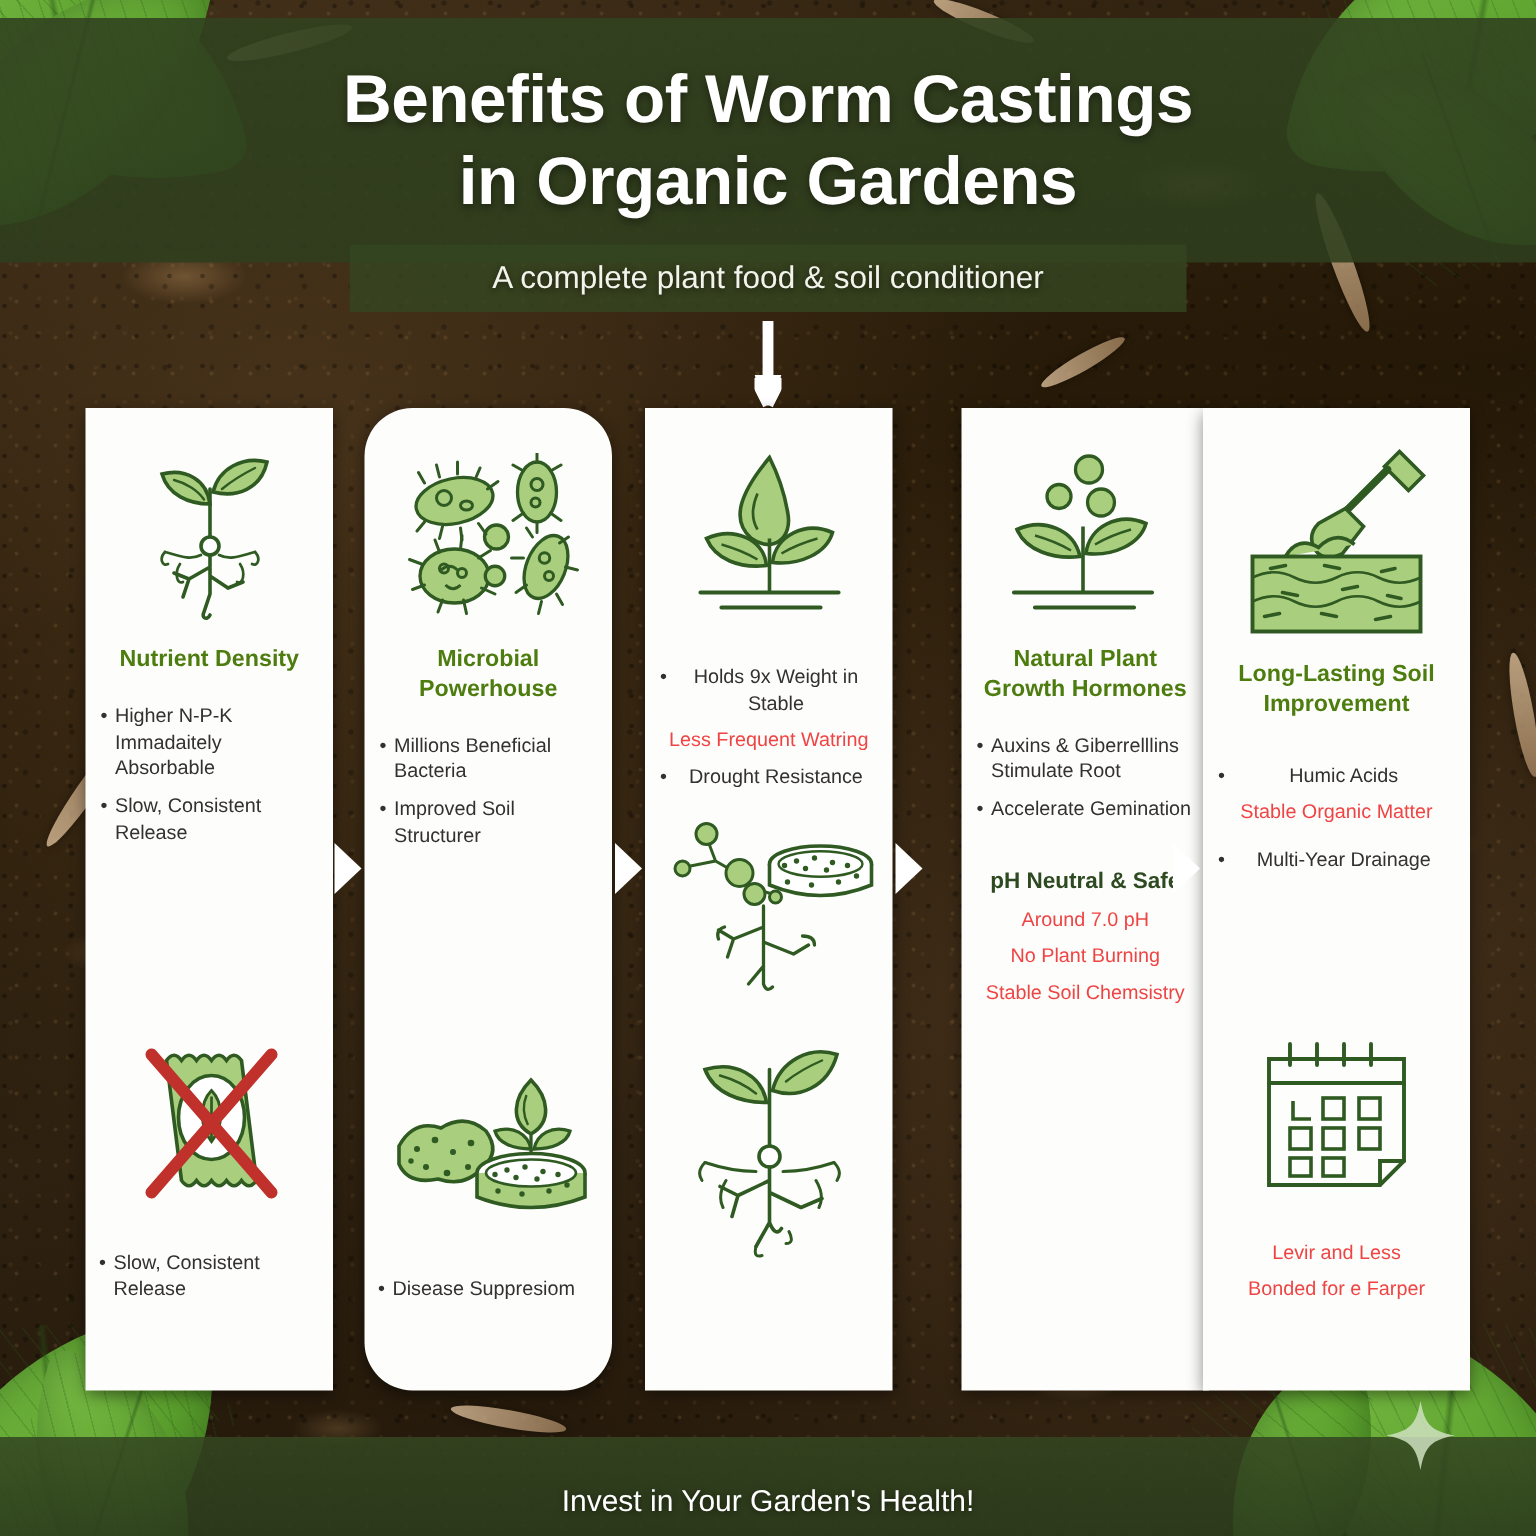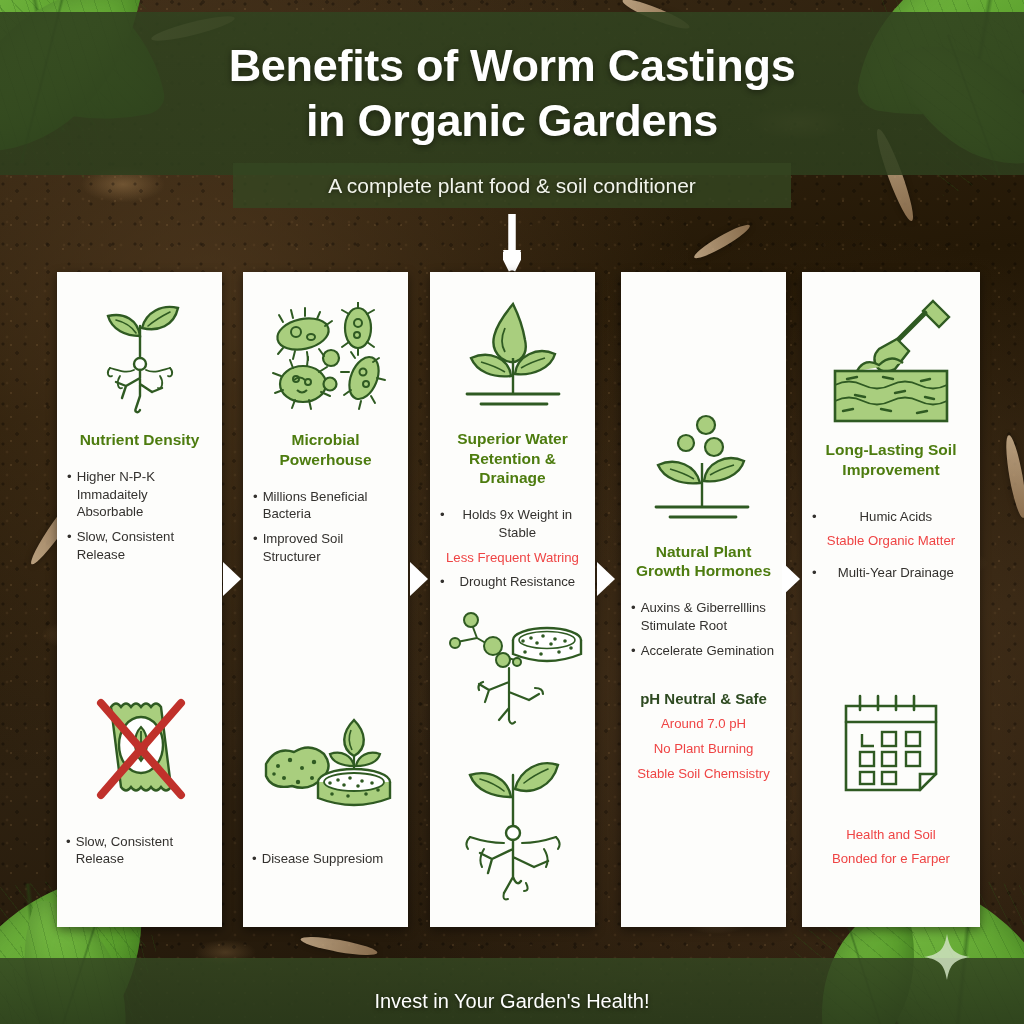--- a/index.html
+++ b/index.html
@@ -124,23 +124,23 @@
     height: 655px;
     background: #fdfdfb;
     box-shadow: 0 3px 10px rgba(0,0,0,.45);
     padding: 0 6px;
     box-sizing: border-box;
     display: flex;
     flex-direction: column;
     align-items: center;
   }
   .panel.p0 { left: 0; }
-  .panel.p1 { left: 186px; }
+  .panel.p1 { left: 186px; border-radius: 32px; }
   .panel.p2 { left: 373px; }
-  .panel.p3 { left: 564px; justify-content: center; }
+  .panel.p3 { left: 584px; }
   .panel.p4 { left: 745px; width: 178px; gap: 10px; }
 
   .icon-top {
     margin-top: 22px;
     height: 130px;
     display: flex;
     align-items: center;
     justify-content: center;
   }
   .panel-title {
@@ -401,21 +401,20 @@
         <svg width="120" height="120" viewBox="0 0 120 120">
           <path d="M60 6 C40 30 34 48 48 60 C62 70 76 60 72 42 C70 30 66 18 60 6 Z" fill="#a9ce7e" stroke="#2f5a22" stroke-width="2.4"></path>
           <path d="M52 30 q-6 14 0 24" stroke="#2f5a22" stroke-width="1.8" fill="none"></path>
           <path d="M60 60 L60 96" stroke="#2f5a22" stroke-width="2.4"></path>
           <path d="M58 78 C40 80 24 74 18 60 C36 52 56 60 58 78 Z" fill="#a9ce7e" stroke="#2f5a22" stroke-width="2.4"></path>
           <path d="M62 76 C80 78 98 70 102 56 C84 48 64 58 62 76 Z" fill="#a9ce7e" stroke="#2f5a22" stroke-width="2.4"></path>
           <path d="M28 64 q14 4 24 10 M92 60 q-14 4 -24 10" stroke="#2f5a22" stroke-width="1.6" fill="none"></path>
           <path d="M14 96 L106 96 M28 106 L94 106" stroke="#2f5a22" stroke-width="2.8" stroke-linecap="round"></path>
         </svg>
       </div>
-      <div class="panel-title">Superior Water Retention &amp; Drainage</div>
       <div class="bullets">
         <div class="bullet center">
           <span class="dot">•</span>
           <span class="txt">Holds 9x Weight in Stable</span>
         </div>
         <div class="plain-line">Less Frequent Watring</div>
         <div class="bullet center">
           <span class="dot">•</span>
           <span class="txt">Drought Resistance</span>
         </div>
@@ -557,21 +556,21 @@
             <rect x="68" y="42" width="14" height="14"></rect>
             <rect x="22" y="62" width="14" height="14"></rect>
             <rect x="44" y="62" width="14" height="14"></rect>
             <rect x="68" y="62" width="14" height="14"></rect>
             <rect x="22" y="82" width="14" height="12"></rect>
             <rect x="44" y="82" width="14" height="12"></rect>
           </g>
         </svg>
       </div>
       <div class="bottom-block pad-lg">
-        <div class="plain-line">Health and Soil</div>
+        <div class="plain-line">Levir and Less</div>
         <div class="plain-line">Bonded for e Farper</div>
       </div>
     </div>
 
     <svg class="chev" style="left:164px;top:290px;" viewBox="0 0 22 34">
       <polygon points="2,0 20,17 2,34" fill="#ffffff"></polygon>
     </svg>
     <svg class="chev" style="left:351px;top:290px;" viewBox="0 0 22 34">
       <polygon points="2,0 20,17 2,34" fill="#ffffff"></polygon>
     </svg>

